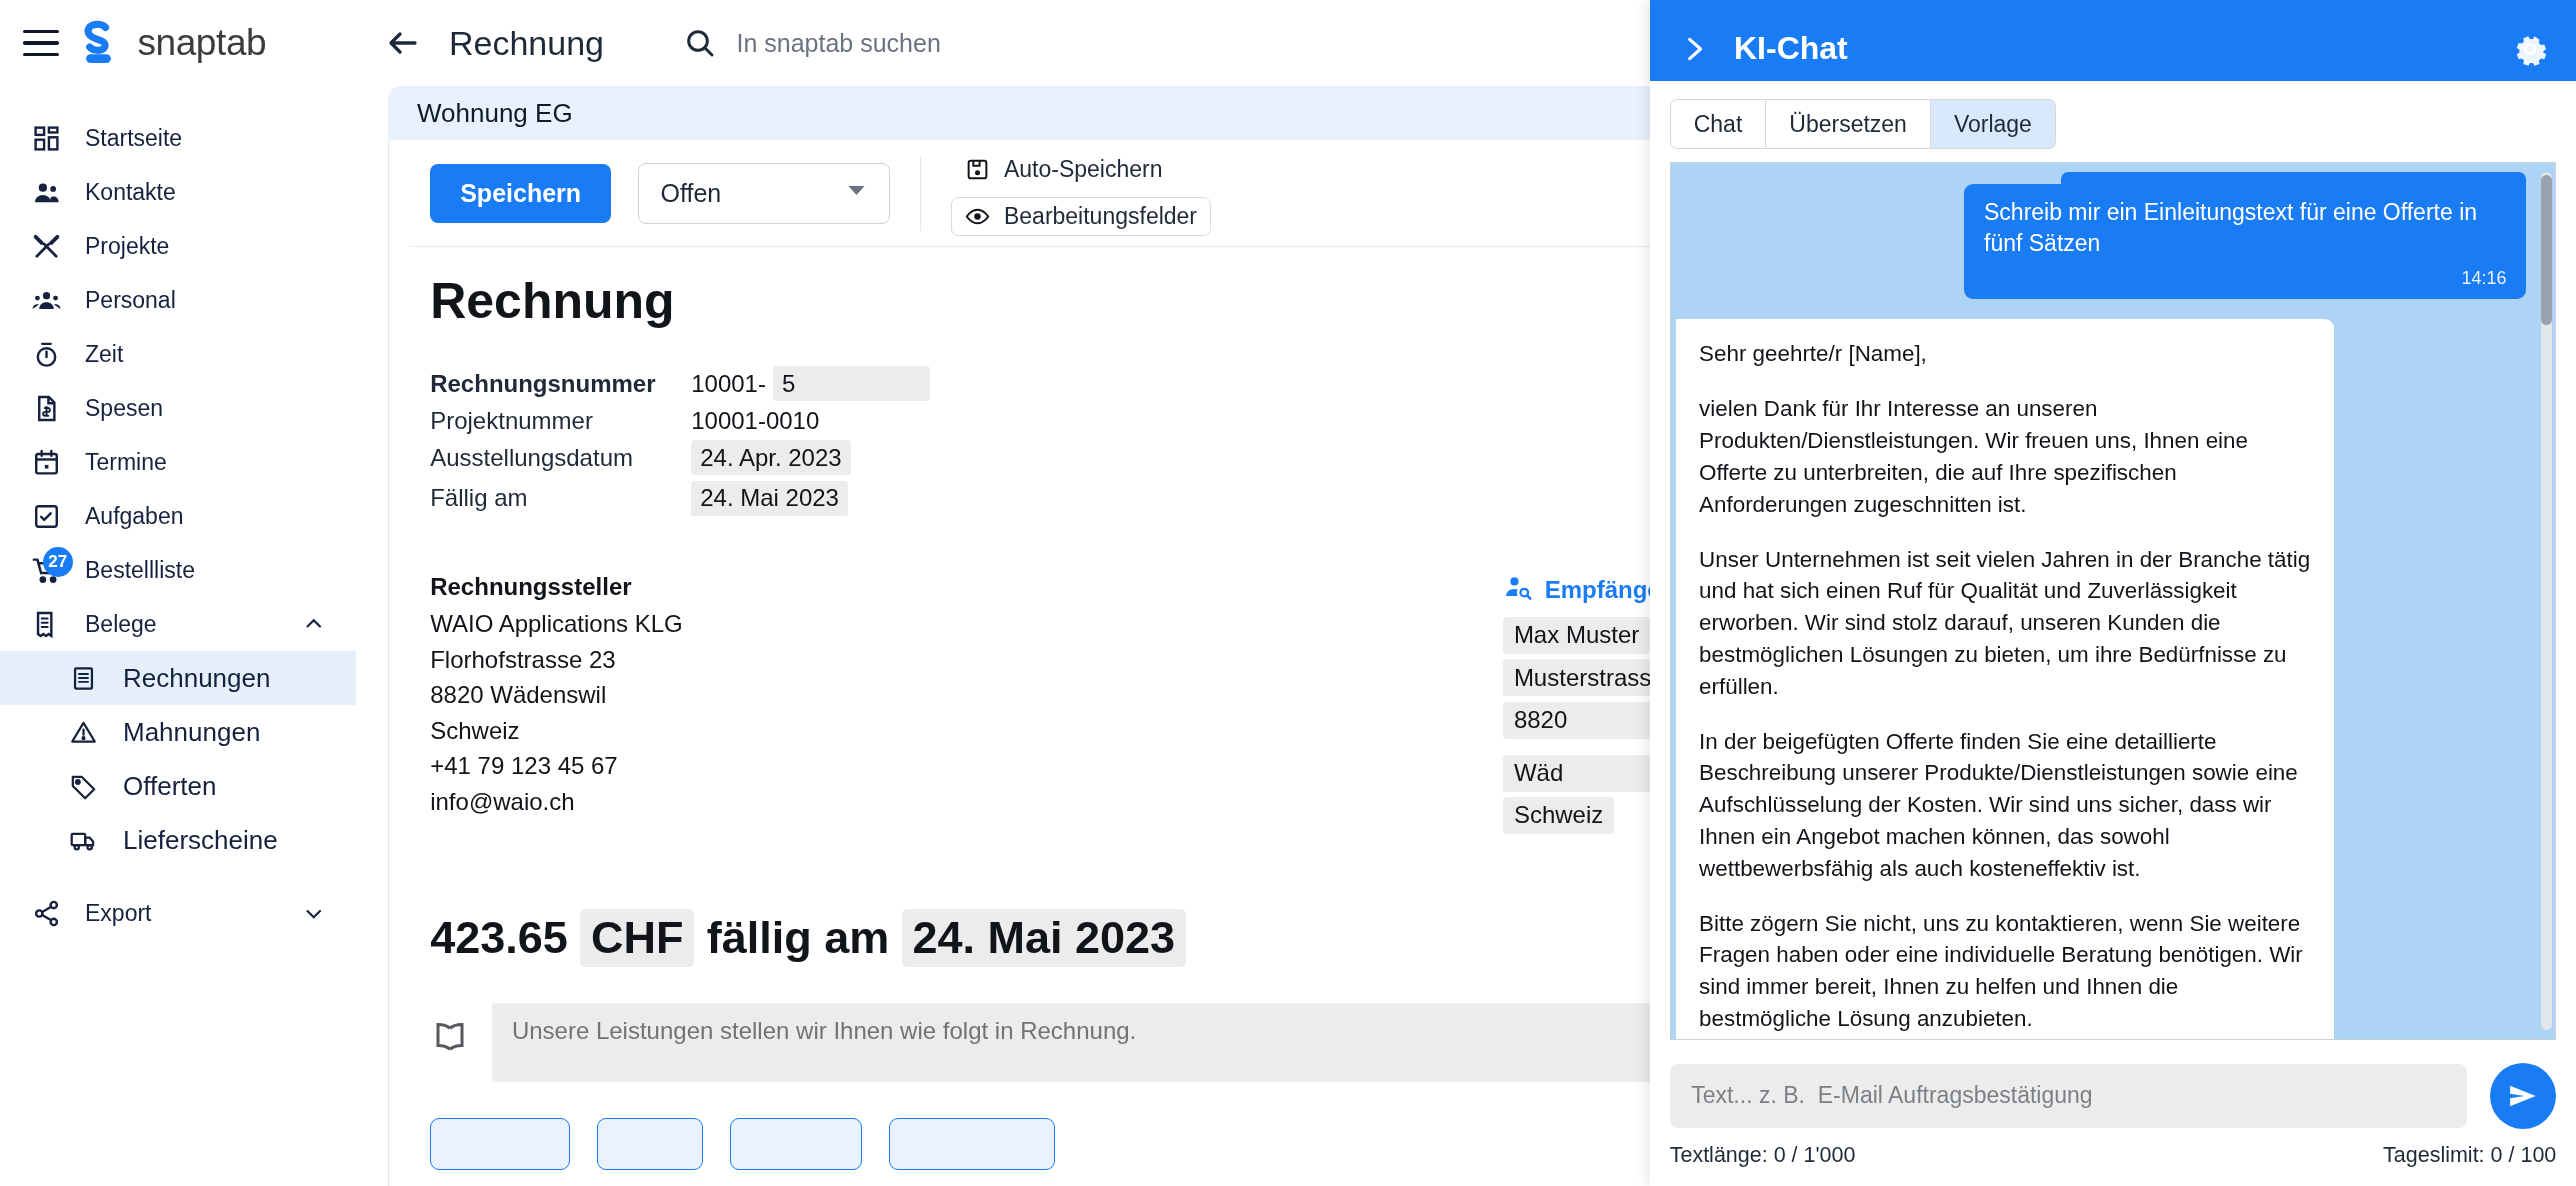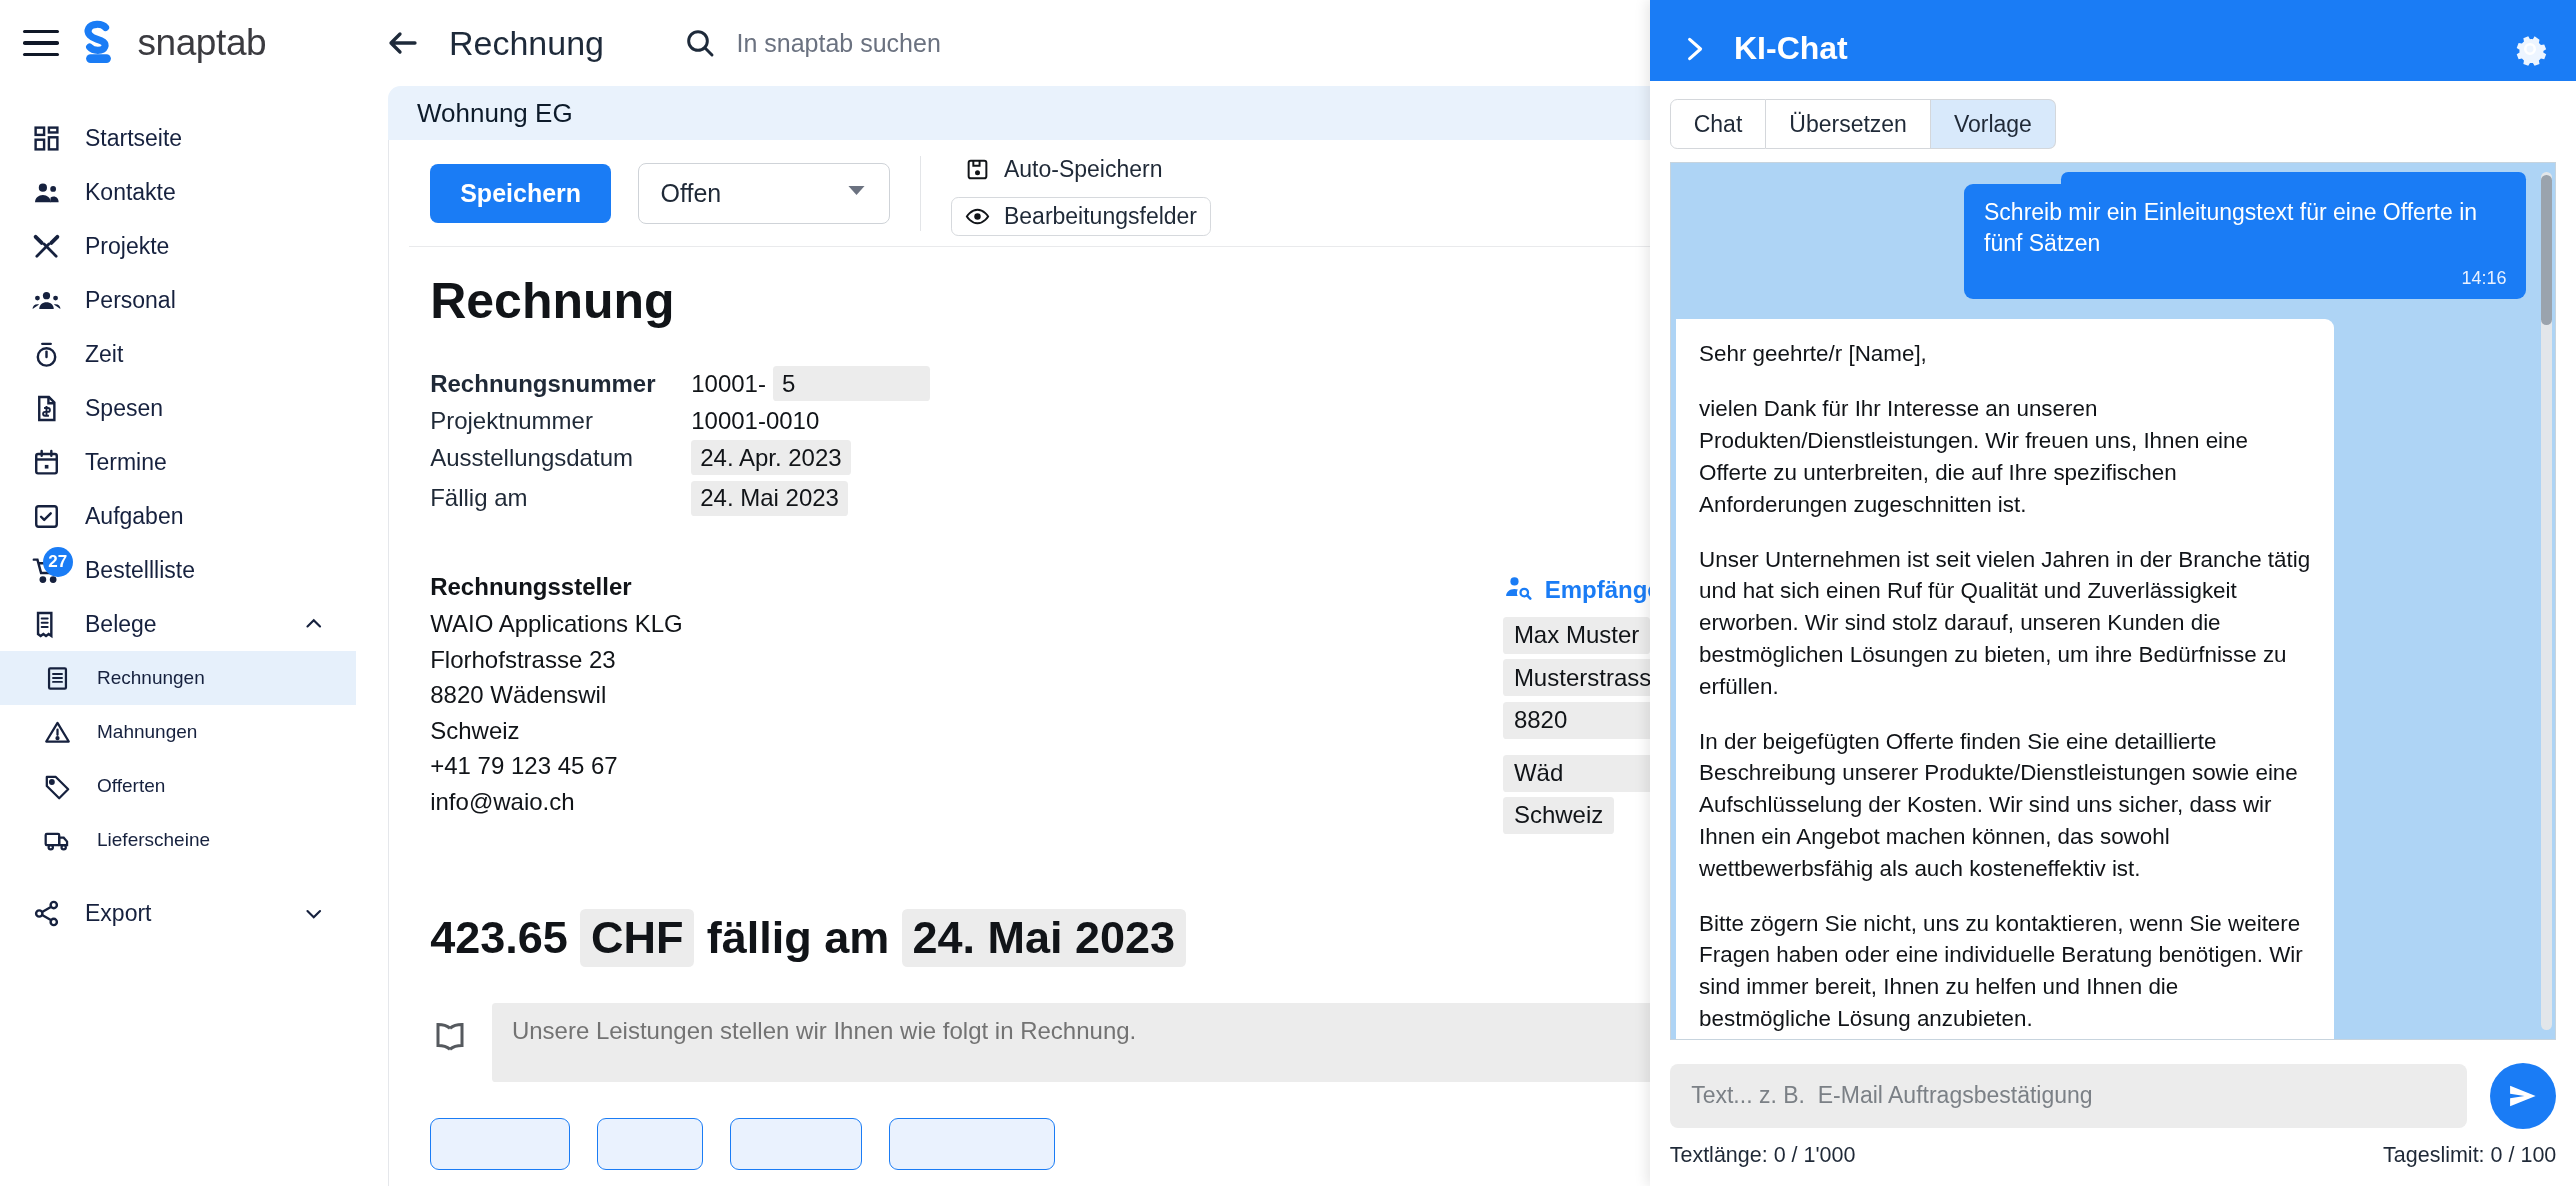--- a/index.html
+++ b/index.html
@@ -28,21 +28,21 @@
 
   .nav { margin-top: 25px; display:flex; flex-direction:column; }
   .nav-item {
     height: 54px; display:flex; align-items:center; gap:23px;
     padding-left: 32px; cursor:pointer; position: relative;
     color: #16213e; font-size: 23px;
   }
   .nav-item .ico { width: 30px; height: 30px; flex: 0 0 30px; display:flex; align-items:center; position:relative;}
   .nav-item .ico svg { width: 29px; height: 29px; }
   .nav-item.active { background: #e6f0fb; }
-  .nav-item.sub { padding-left: 44px; font-size: 19px; }
+  .nav-item.sub { padding-left: 70px; font-size: 26px; }
   .nav-item.sub .ico svg { width: 27px; height: 27px; }
   .chev { margin-left:auto; margin-right: 32px; width:21.5px; height:21.5px; display:flex; align-items:center;justify-content:center;}
   .badge {
     position:absolute; top: -8px; right: -10.7px;
     min-width: 30px; height: 30px; padding: 0 5.4px;
     background: #1a7cf5; color:#fff; border-radius: 15px;
     font-size: 17px; display:flex; align-items:center; justify-content:center;
     font-weight: 600;
   }
 

